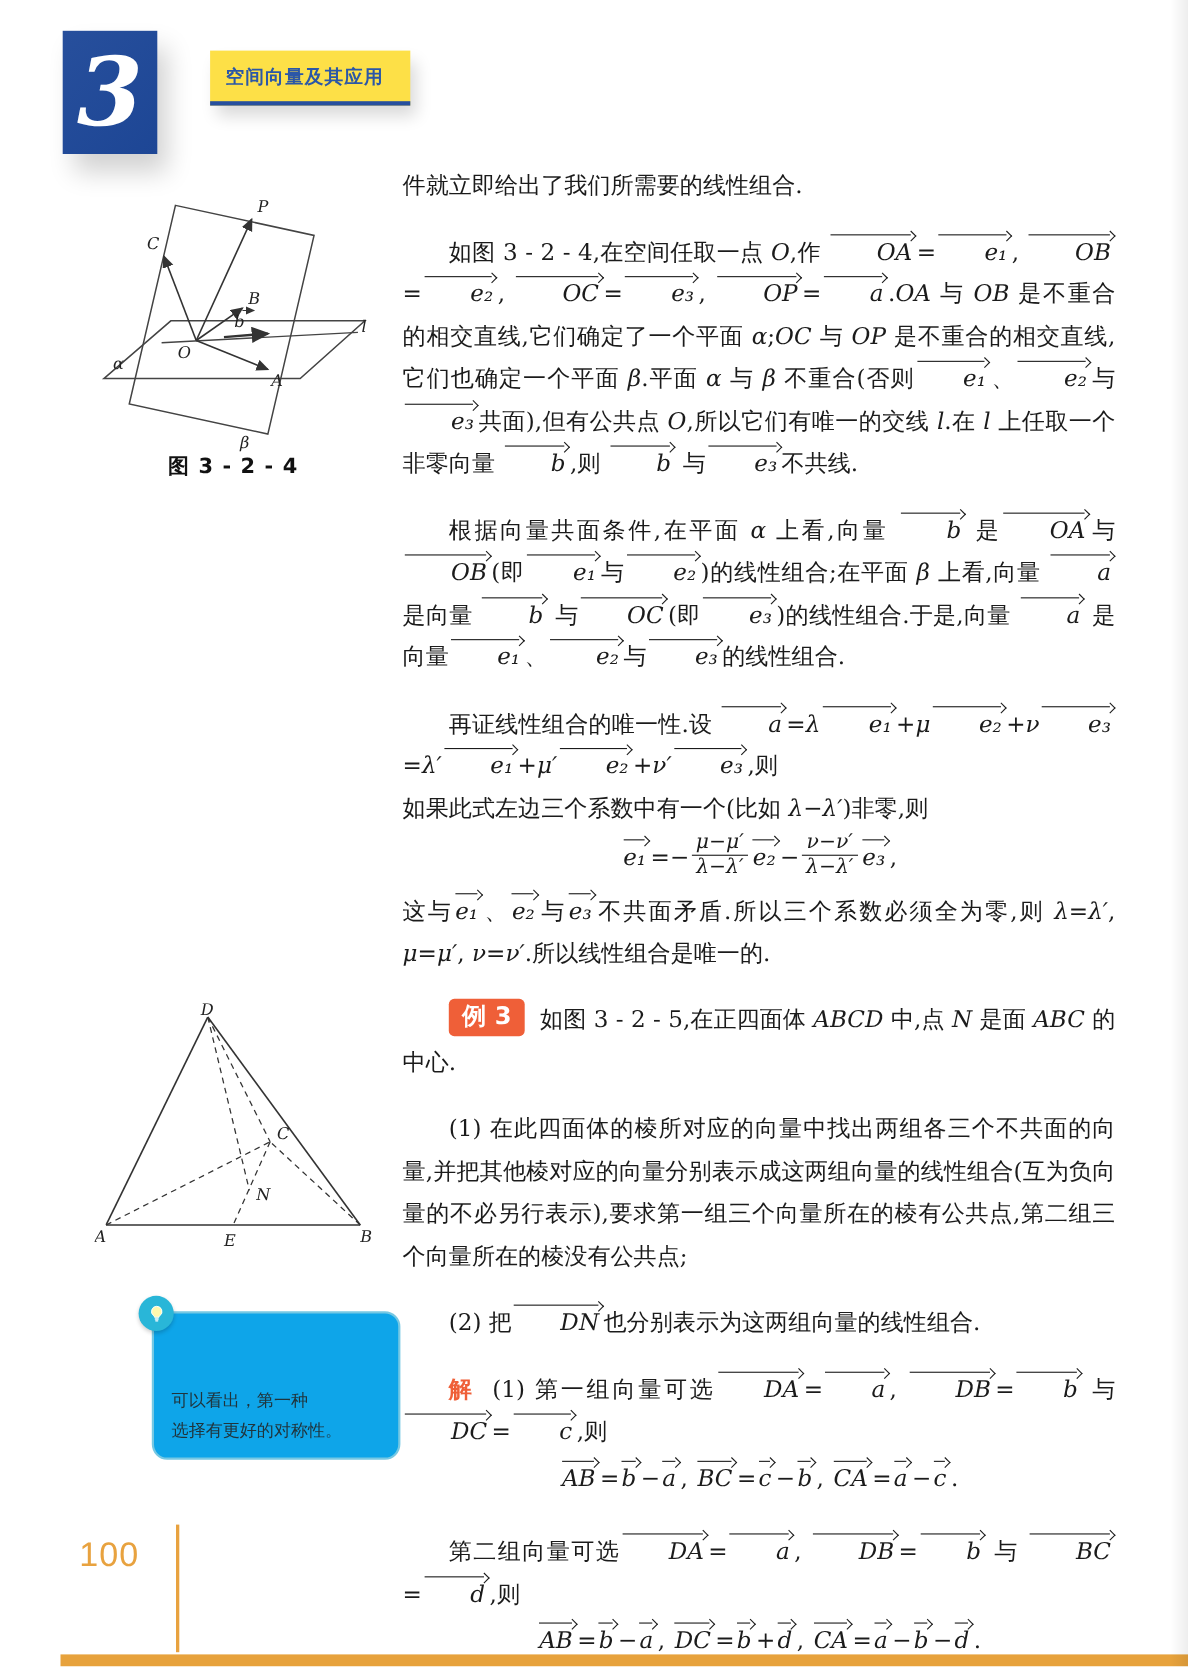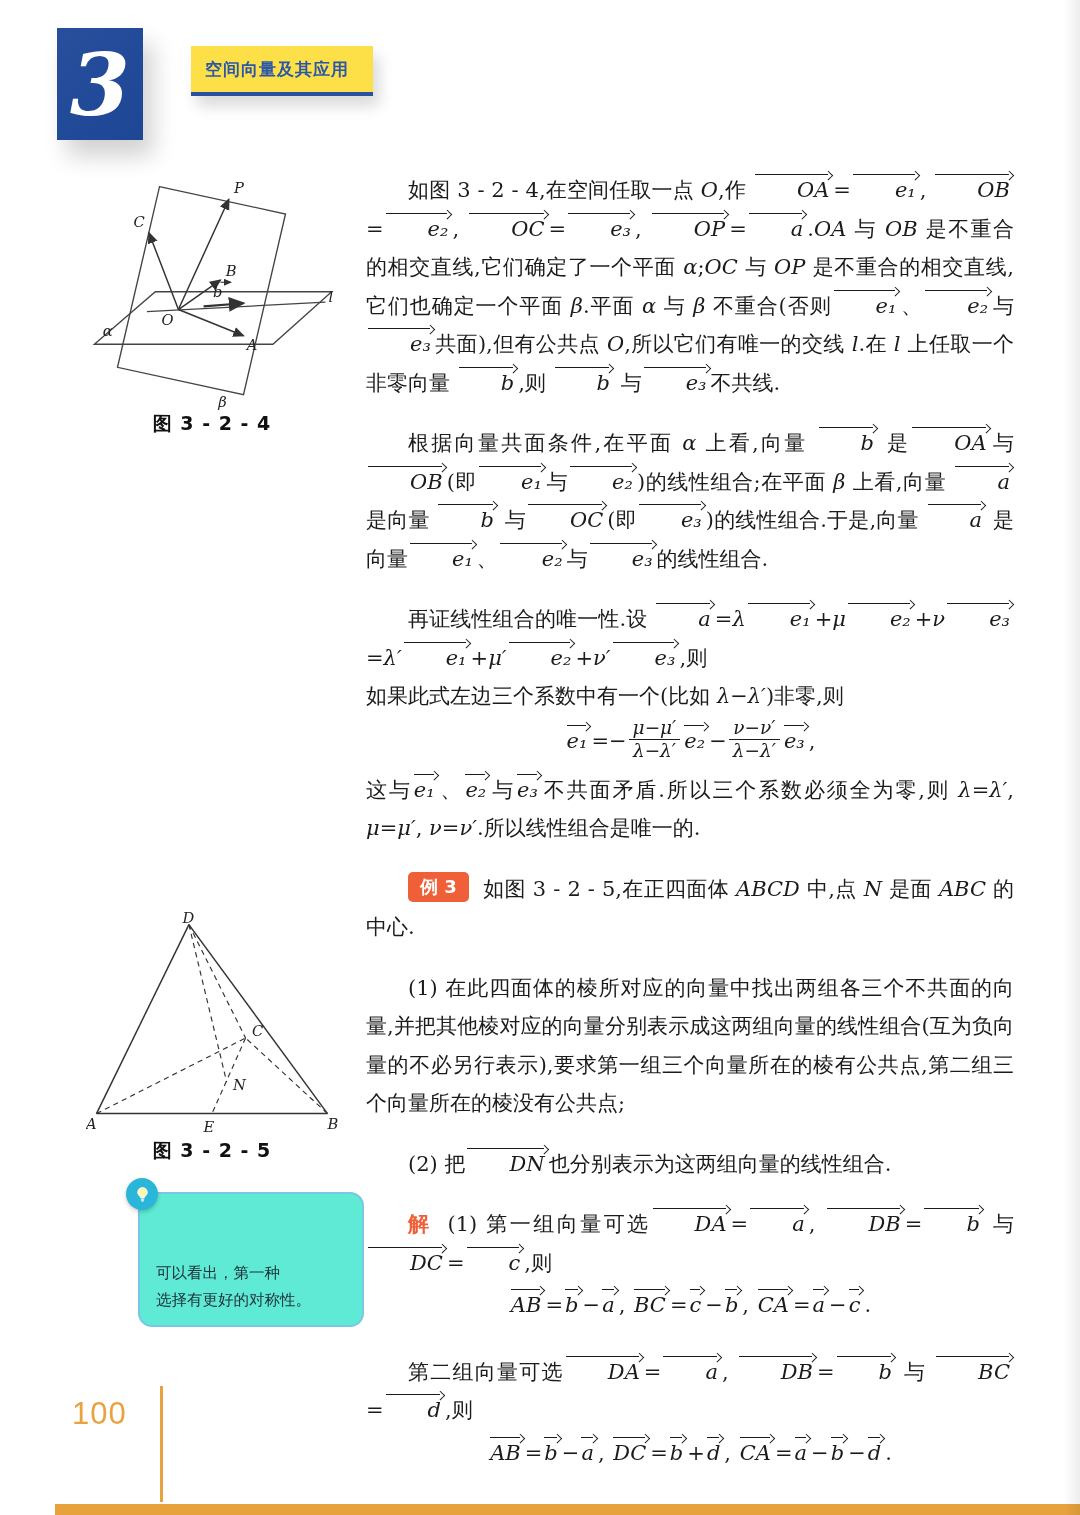--- a/index.html
+++ b/index.html
@@ -32,21 +32,21 @@
   .figsvg{width:100%;display:block;}
   .figcap{
     text-align:center;margin-top:0;
     font-family:"DejaVu Sans","Liberation Sans",sans-serif;
     font-weight:bold;font-size:19px;color:#111;letter-spacing:1px;
   }
   svg text{font-family:"DejaVu Serif",serif;font-style:italic;font-size:14px;fill:#222;}
   
   .tip{
     position:absolute;left:138px;top:1192px;width:196px;
-    background:#5eead4;border:2px solid #76c8e3;border-radius:14px;
+    background:#0ea5e9;border:2px solid #76c8e3;border-radius:14px;
     padding:12px 10px 10px 16px;font-size:15.5px;line-height:1.75;
     color:#20343c;white-space:pre-line;
   }
   .tip-icon{
     position:absolute;left:-14px;top:-16px;width:32px;height:32px;border-radius:50%;
     background:#29b6d8;display:flex;align-items:center;justify-content:center;
     box-shadow:0 2px 4px rgba(0,0,0,0.2);
   }
   .tip-icon svg{width:19px;height:19px;}
   
@@ -66,21 +66,21 @@
     border-top:1.5px solid currentColor;border-right:1.5px solid currentColor;transform:rotate(45deg);}
   
   .frac{display:inline-flex;flex-direction:column;align-items:center;vertical-align:middle;
     font-size:0.88em;line-height:1.2;margin:0 2px;position:relative;top:-3px;}
   .frac .fn,.frac .fd{display:block;padding:0 4px;white-space:nowrap;}
   .frac .fd{border-top:1.5px solid currentColor;}
   
   .badge{
     display:inline-block;background:#ef5f38;color:#fff;border-radius:5px;
     font-family:"DejaVu Sans","Liberation Sans",sans-serif;font-weight:bold;
-    font-size:18px;line-height:1;padding:6px 12px;margin-right:14px;vertical-align:3px;text-indent:0;
+    font-size:22px;line-height:1;padding:6px 12px;margin-right:14px;vertical-align:3px;text-indent:0;
   }
   .solve{color:#ef5f38;font-weight:bold;margin-right:16px;
     font-family:"DejaVu Sans","Liberation Sans",sans-serif;font-size:21px;}
   
   .page-number{
     position:absolute;left:72px;top:1396px;color:#e8a23f;font-size:31px;
     font-family:Liberation Sans, sans-serif;letter-spacing:1px;
   }
   .page-rule{position:absolute;left:160px;top:1386px;width:2.5px;height:116px;background:#e8a23f;}
   .bottom-strip{position:absolute;left:55px;right:0;top:1504px;height:11px;background:#e7a23c;}
@@ -132,36 +132,36 @@
     <line x1="230" y1="192" x2="152" y2="120" stroke="#333" stroke-width="1.1" stroke-dasharray="5,4"></line>
     <line x1="152" y1="120" x2="120" y2="192" stroke="#333" stroke-width="1.1" stroke-dasharray="5,4"></line>
     <line x1="98" y1="12" x2="134" y2="162" stroke="#333" stroke-width="1.1" stroke-dasharray="5,4"></line>
     <text x="92" y="10">D</text>
     <text x="158" y="118">C</text>
     <text x="140" y="170">N</text>
     <text x="0" y="207">A</text>
     <text x="112" y="210">E</text>
     <text x="230" y="207">B</text>
   </svg>
-  <figcaption class="figcap">图 3 - 2 - 5</figcaption>
 </figure>
 
 <div class="tip">
   <span class="tip-icon">
     <svg viewBox="0 0 24 24">
       <path d="M12 3.2a6 6 0 0 0-3.6 10.8c.7.55 1 1.1 1 1.8h5.2c0-.7.3-1.25 1-1.8A6 6 0 0 0 12 3.2z" fill="#fff9ae" stroke="#ffffff" stroke-width="1.1"></path>
       <rect x="9.6" y="17" width="4.8" height="1.6" rx="0.8" fill="#ffffff"></rect>
       <rect x="10.1" y="19.2" width="3.8" height="1.5" rx="0.75" fill="#ffffff"></rect>
     </svg>
   </span>
   <span class="tip-text">可以看出，第一种
 选择有更好的对称性。</span>
 </div>
 
 <main class="content">
+  <p class="para noind">件就立即给出了我们所需要的线性组合.</p>
   <p class="para ind">如图 3 - 2 - 4,在空间任取一点 <i>O</i>,作 <span class="vec">OA</span>=<span class="vec">e₁</span>, <span class="vec">OB</span>=<span class="vec">e₂</span>, <span class="vec">OC</span>=<span class="vec">e₃</span>, <span class="vec">OP</span>=<span class="vec">a</span>.<i>OA</i> 与 <i>OB</i> 是不重合的相交直线,它们确定了一个平面 <i>α</i>;<i>OC</i> 与 <i>OP</i> 是不重合的相交直线,它们也确定一个平面 <i>β</i>.平面 <i>α</i> 与 <i>β</i> 不重合(否则<span class="vec">e₁</span>、<span class="vec">e₂</span>与<span class="vec">e₃</span>共面),但有公共点 <i>O</i>,所以它们有唯一的交线 <i>l</i>.在 <i>l</i> 上任取一个非零向量 <span class="vec">b</span>,则 <span class="vec">b</span> 与<span class="vec">e₃</span>不共线.</p>
   <p class="para ind">根据向量共面条件,在平面 <i>α</i> 上看,向量 <span class="vec">b</span> 是<span class="vec">OA</span>与<span class="vec">OB</span>(即<span class="vec">e₁</span>与<span class="vec">e₂</span>)的线性组合;在平面 <i>β</i> 上看,向量 <span class="vec">a</span> 是向量 <span class="vec">b</span> 与<span class="vec">OC</span>(即<span class="vec">e₃</span>)的线性组合.于是,向量 <span class="vec">a</span> 是向量<span class="vec">e₁</span>、<span class="vec">e₂</span>与<span class="vec">e₃</span>的线性组合.</p>
   <p class="para ind">再证线性组合的唯一性.设 <span class="vec">a</span>=<i>λ</i><span class="vec">e₁</span>+<i>μ</i><span class="vec">e₂</span>+<i>ν</i><span class="vec">e₃</span>=<i>λ′</i><span class="vec">e₁</span>+<i>μ′</i><span class="vec">e₂</span>+<i>ν′</i><span class="vec">e₃</span>,则</p>
   <p class="para noind">如果此式左边三个系数中有一个(比如 <i>λ</i>−<i>λ′</i>)非零,则</p>
   <p class="eq"><span class="vec">e₁</span>=−<span class="frac">
         <span class="fn"><i>μ</i>−<i>μ′</i></span>
         <span class="fd"><i>λ</i>−<i>λ′</i></span>
       </span><span class="vec">e₂</span>−<span class="frac">
         <span class="fn"><i>ν</i>−<i>ν′</i></span>
         <span class="fd"><i>λ</i>−<i>λ′</i></span>

